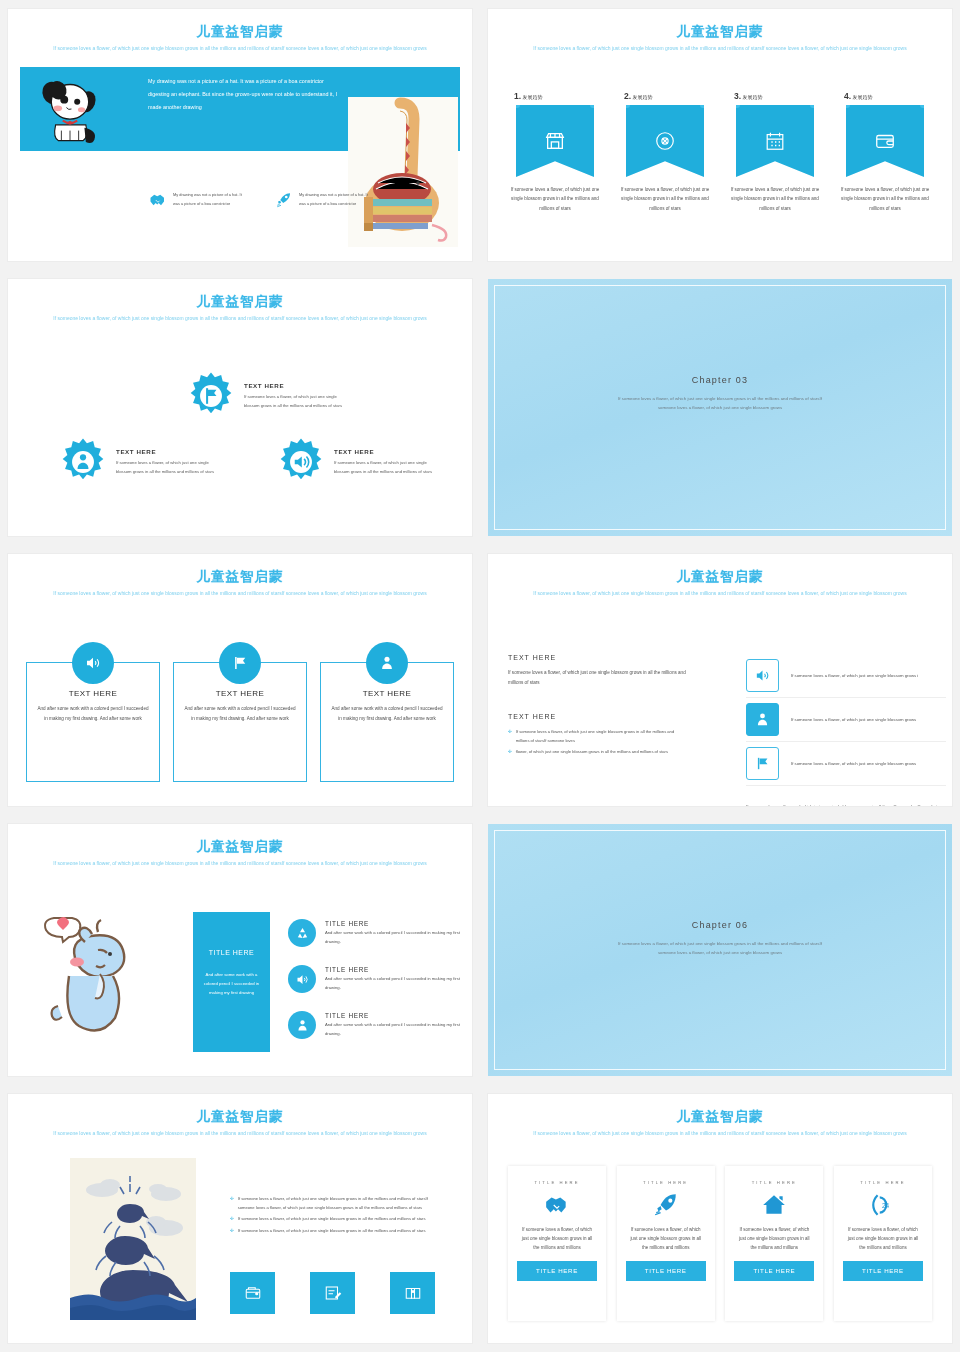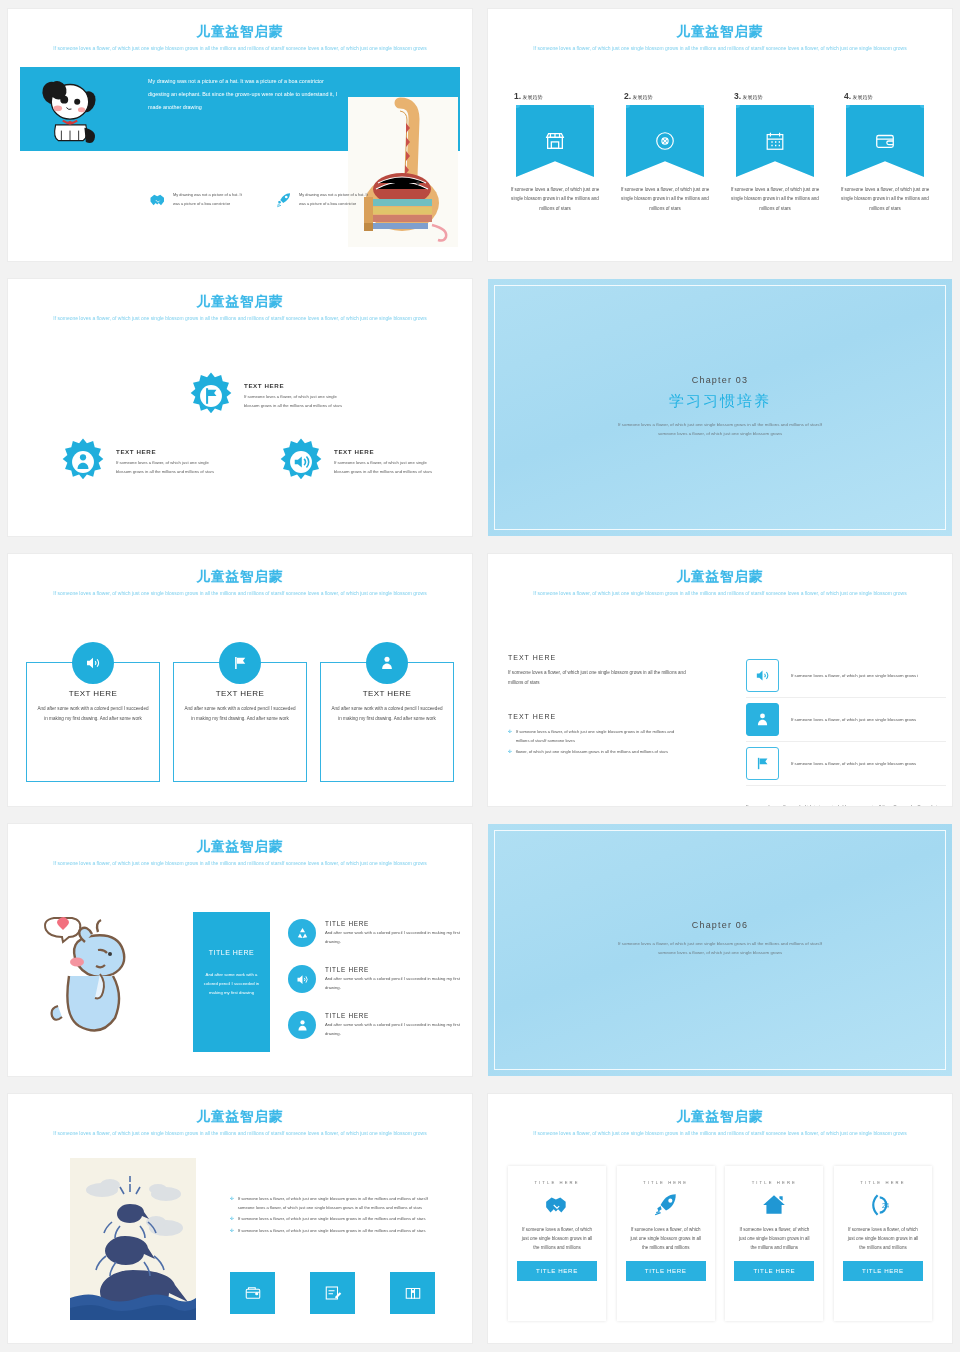--- a/index.html
+++ b/index.html
@@ -348,21 +348,20 @@
       <div class="tx">
         <div class="ttl">TEXT   HERE</div>
         <div class="bd">If someone loves a flower, of which just one single blossom grows in all the millions and millions of stars</div>
       </div>
     </div>
   </div>
 
   <div class="slide chapter">
     <div class="ch-wrap">
       <div class="ch-no">Chapter  03</div>
-      <div class="ch-cn">学习习惯培养</div>
       <div class="ch-sub">If someone loves a flower, of which just one single blossom grows in all the millions and millions of starsIf someone loves a flower, of which just one single blossom grows</div>
     </div>
   </div>
 
   <div class="slide">
     <div class="hdr">
       <div class="t">儿童益智启蒙</div>
       <div class="s">If someone loves a flower, of which just one single blossom grows in all the millions and millions of starsIf someone loves a flower, of which just one single blossom grows</div>
     </div>
     <div class="boxes">

